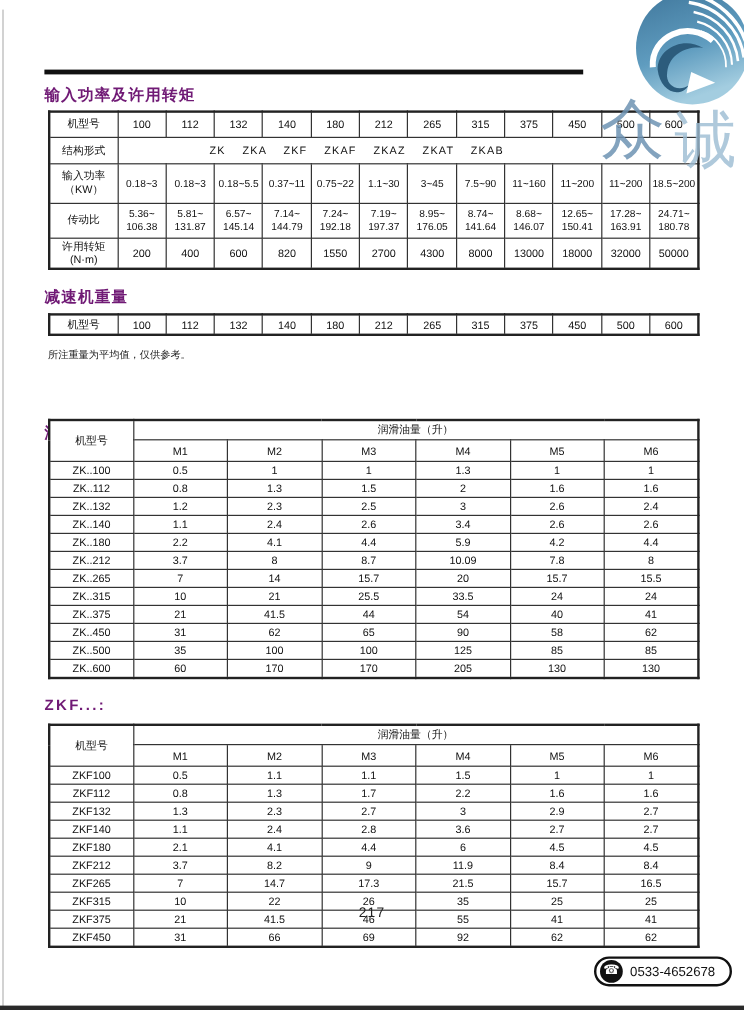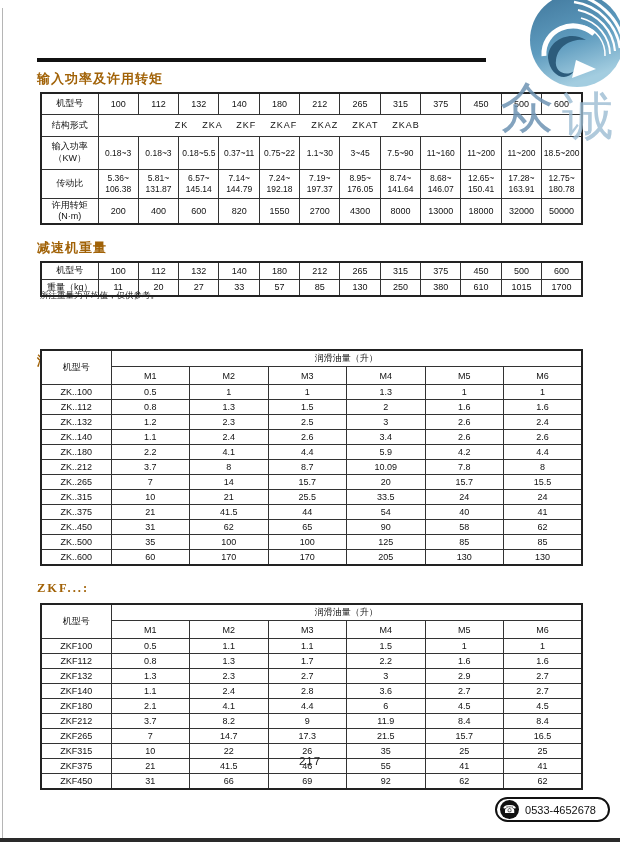--- a/index.html
+++ b/index.html
@@ -8,25 +8,25 @@
     position:relative; width:620px; height:842px; margin:0 auto;
     background:#fff; overflow:hidden;
     font-family:"Liberation Sans", sans-serif; color:#1a1a1a;
   }
   .scan-left { position:absolute; left:2px; top:8px; bottom:0; width:1px; background:#b5b5b5; }
   .scan-bottom { position:absolute; left:0; right:0; bottom:0; height:4px; background:#2a2a2a; }
   .abs { position:absolute; }
   .top-rule { left:37px; top:58px; width:449px; height:4px; background:#111; }
   .logo { top:0; right:-2px; z-index:6; pointer-events:none; }
 
-  .sec-title { left:37px; font-size:13px; font-weight:bold; color:#a16207; letter-spacing:1px; }
+  .sec-title { left:37px; font-size:13px; font-weight:bold; color:#701a75; letter-spacing:1px; }
   .t1 { top:70px; }
   .t2 { top:239px; }
   .t3 { top:325px;margin-top:27px; }
-  .t4 { top:581px; font-family:Liberation Serif, serif; letter-spacing:2px; font-size:12.5px; }
+  .t4 { top:581px; font-family:Liberation Sans, sans-serif; letter-spacing:2px; font-size:12.5px; }
 
   table.tbl {
     border-collapse:collapse; table-layout:fixed; left:40px; width:543px;
     font-size:9px; color:#111; background:#fff;
   }
   table.tbl td, table.tbl th { border:1px solid #333; text-align:center; vertical-align:middle; padding:1px 0; font-weight:normal; }
   table.tbl { border:2px solid #222; }
   .tbl1 { top:92px; }
   .tbl2 { top:261px; }
   .tbl3 { top:349px; }
@@ -158,21 +158,21 @@
           <td class="small pre">8.95~
 176.05</td>
           <td class="small pre">8.74~
 141.64</td>
           <td class="small pre">8.68~
 146.07</td>
           <td class="small pre">12.65~
 150.41</td>
           <td class="small pre">17.28~
 163.91</td>
-          <td class="small pre">12.75~
+          <td class="small pre">24.71~
 180.78</td>
         </tr>
     <tr class="h31">
       <td class="lbl pre">许用转矩
 (N·m)</td>
 
     <td>200</td>
           <td>400</td>
           <td>600</td>
           <td>820</td>
@@ -216,36 +216,20 @@
           <td>140</td>
           <td>180</td>
           <td>212</td>
           <td>265</td>
           <td>315</td>
           <td>375</td>
           <td>450</td>
           <td>500</td>
           <td>600</td>
         </tr>
-    <tr class="h17">
-      <td class="lbl">重量（kg）</td>
-
-    <td>11</td>
-          <td>20</td>
-          <td>27</td>
-          <td>33</td>
-          <td>57</td>
-          <td>85</td>
-          <td>130</td>
-          <td>250</td>
-          <td>380</td>
-          <td>610</td>
-          <td>1015</td>
-          <td>1700</td>
-        </tr>
   </tbody>
     </table>
 
   <div class="abs note">所注重量为平均值，仅供参考。</div>
 
   <div class="abs sec-title t3">润滑油量表</div>
 
   <table class="abs tbl tbl3">
     <colgroup>
         <col class="c-lbl3">

